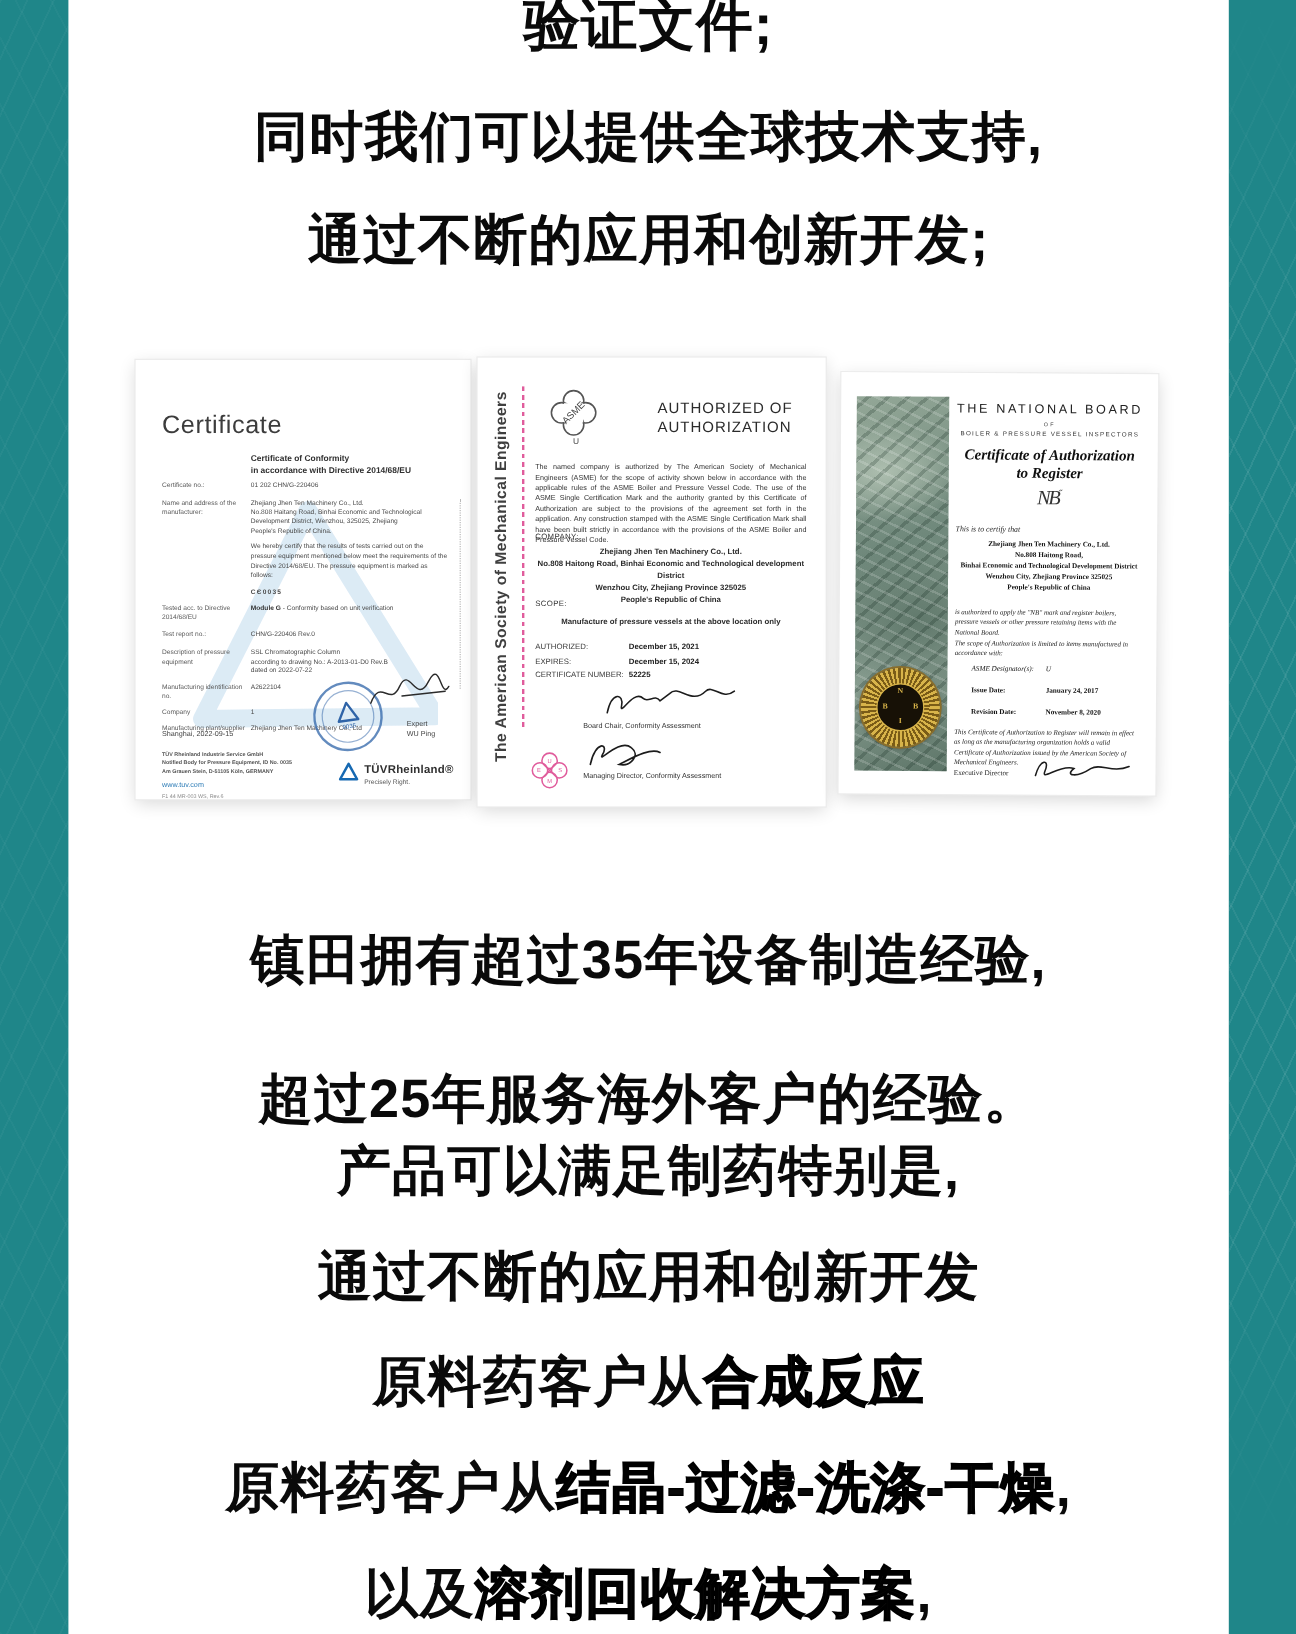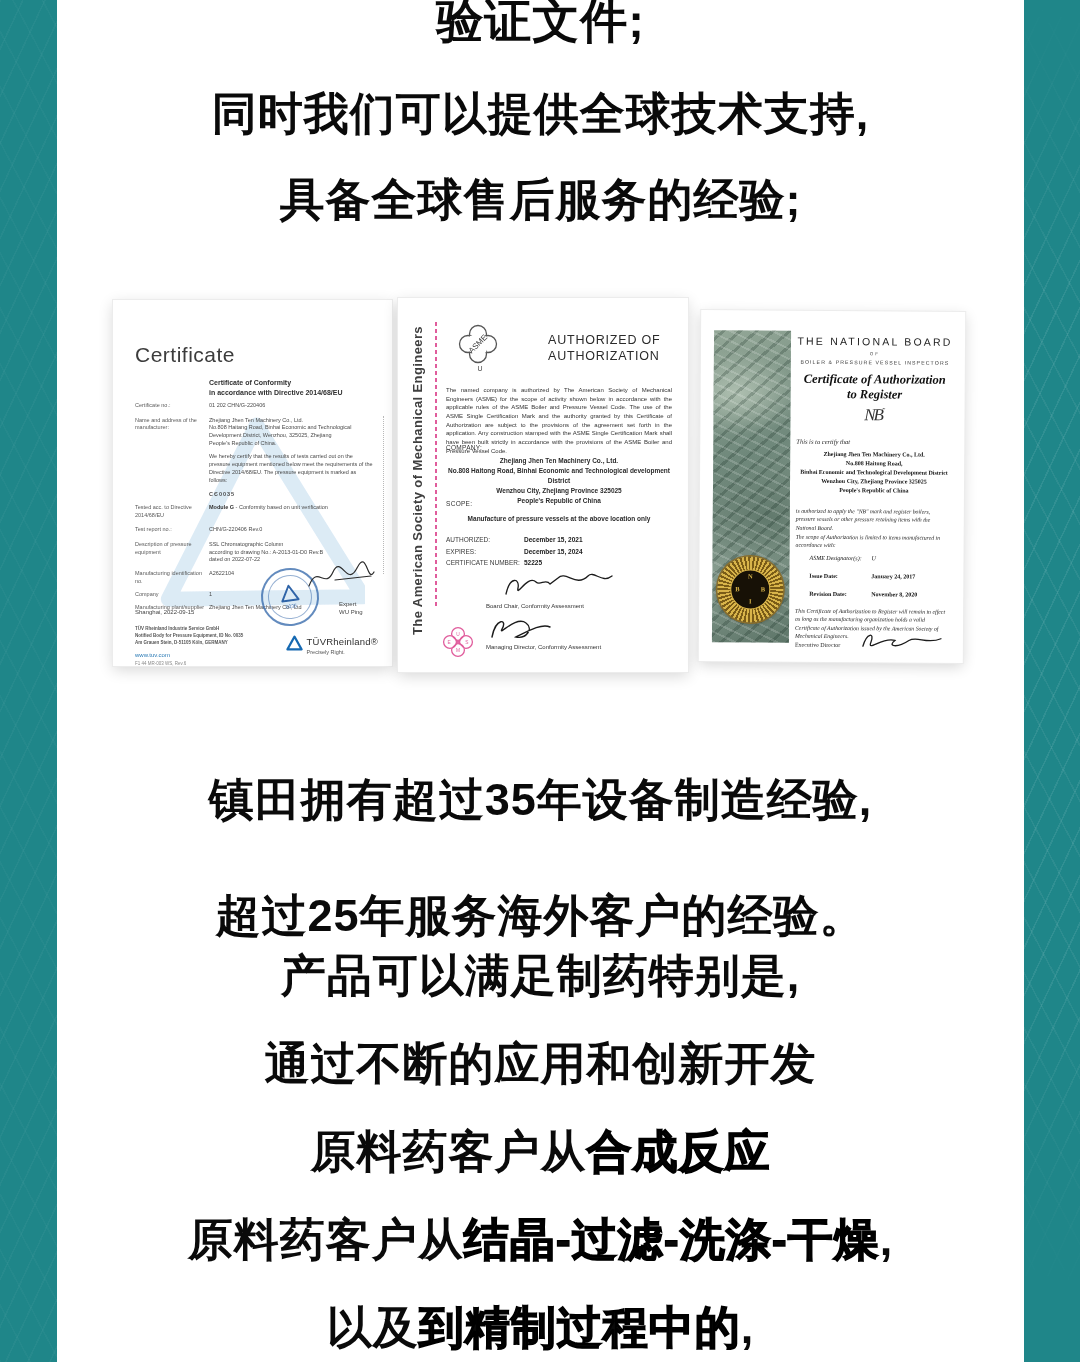--- a/index.html
+++ b/index.html
@@ -77,21 +77,21 @@
   }
   .tuv-stamp .inner { position: absolute; inset: 5px; border: 1px solid rgba(47,100,168,.5); border-radius: 50%; }
   .tuv-stamp .num { font-size: 5px; color: #2f64a8; margin-top: 1px; }
   .tuv-sig { position: absolute; left: 192px; top: 258px; }
   .tuv-expert { position: absolute; left: 226px; top: 300px; font-size: 6px; color: #444; line-height: 2.6; }
   .tuv-date { position: absolute; left: 22px; top: 308px; font-size: 6px; color: #444; }
   .tuv-issuer { position: absolute; left: 22px; top: 326px; font-size: 4.5px; font-weight: bold; color: #555; line-height: 1.5; white-space: pre-line; }
   .tuv-web { position: absolute; left: 22px; top: 351px; font-size: 6px; color: #2a7ab5; }
   .tuv-code { position: absolute; left: 22px; top: 361px; font-size: 4.5px; color: #8a8a8a; }
   .tuv-brand { position: absolute; right: 14px; bottom: 9px; display: flex; align-items: flex-start; gap: 4px; }
-  .tuv-brand .txt .name { font-size: 9.5px; font-weight: normal; color: #2f2f2f; letter-spacing: .2px; }
+  .tuv-brand .txt .name { font-size: 9.5px; font-weight: bold; color: #2f2f2f; letter-spacing: .2px; }
   .tuv-brand .txt .tag  { font-size: 5.5px; color: #555; margin-top: 1px; }
   .tuv-microtext { position: absolute; right: 8px; top: 116px; height: 158px; border-left: 1px dotted #b9b9b9; }
 
   
   .asme-side-text {
     position: absolute; left: -129px; top: 178px; width: 300px; height: 18px;
     transform: rotate(-90deg);
     font-size: 13px; color: #3f3f3f; letter-spacing: .4px; font-weight: 600;
     text-align: center; white-space: nowrap;
   }
@@ -175,21 +175,21 @@
 
 <div class="band band-left">
   <div class="waves"></div>
 </div>
 <div class="band band-right">
   <div class="waves"></div>
 </div>
 
 <div class="cn-line" id="hl1">验证文件;</div>
 <div class="cn-line" id="hl2">同时我们可以提供全球技术支持,</div>
-<div class="cn-line" id="hl3">具备全球售后服务的经验;</div>
+<div class="cn-line" id="hl3">通过不断的应用和创新开发;</div>
 
 <div class="certs">
 
   <div class="cert cert-tuv">
     <svg class="tuv-watermark" width="226" height="226" viewBox="0 0 226 226">
       <polygon points="128,14 216,196 22,178" fill="none" stroke="#d9e9f5" stroke-width="15" stroke-linejoin="round" transform="rotate(-6 113 113)"></polygon>
     </svg>
     <div class="tuv-title">Certificate</div>
     <div class="tuv-sub">
       <div>Certificate of Conformity</div>
@@ -386,13 +386,13 @@
     </svg>
   </div>
 </div>
 
 <div class="cn-line" id="bl1">镇田拥有超过35年设备制造经验,</div>
 <div class="cn-line" id="bl2">超过25年服务海外客户的经验。</div>
 <div class="cn-line" id="bl3">产品可以满足制药特别是,</div>
 <div class="cn-line" id="bl4">通过不断的应用和创新开发</div>
 <div class="cn-line" id="bl5"><span>原料药客户从</span><span class="xb">合成反应</span></div>
 <div class="cn-line" id="bl6"><span>原料药客户从</span><span class="xb">结晶-过滤-洗涤-干燥</span><span>,</span></div>
-<div class="cn-line" id="bl7"><span>以及</span><span class="xb">到精制过程中的</span><span>,</span></div>
+<div class="cn-line" id="bl7"><span>以及</span><span class="xb">溶剂回收解决方案</span><span>,</span></div>
 
 </body></html>

